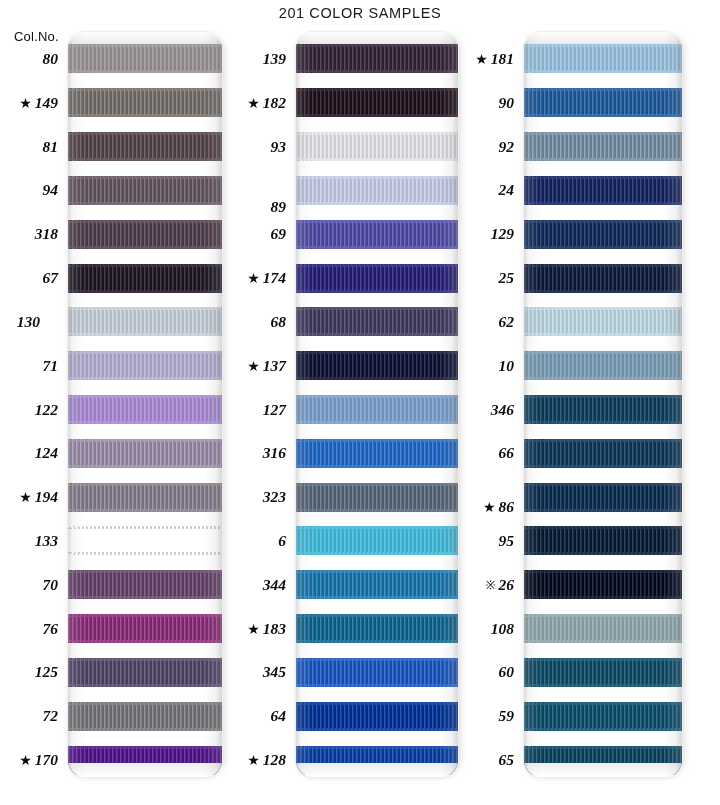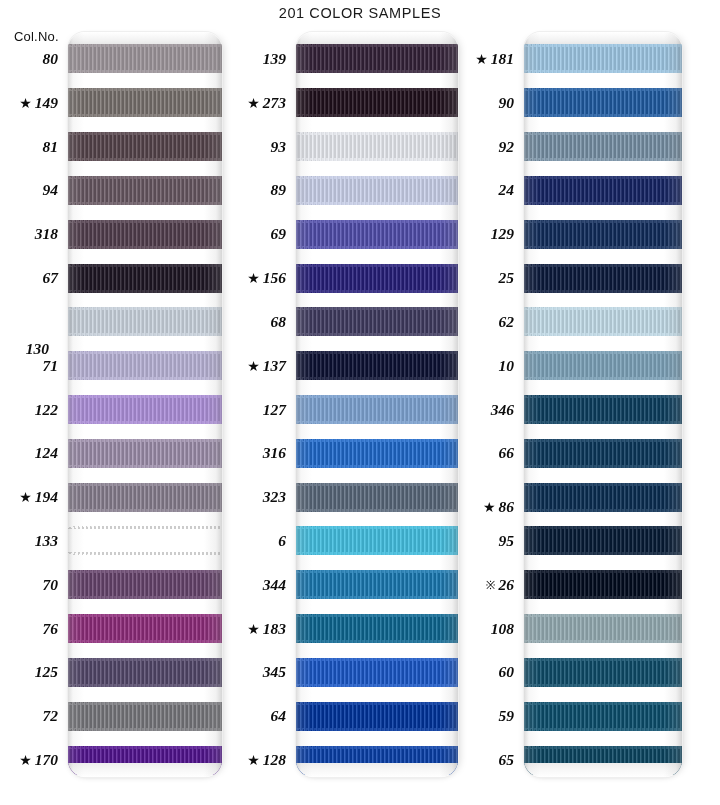--- a/index.html
+++ b/index.html
@@ -172,21 +172,21 @@
 
 <div id="columns">
     <div class="column col-0">
       <div class="label-col">
         <div class="row-label" style="top: 18.9118px; right: 8px;"><span>80</span></div>
         <div class="row-label" style="top: 62.7353px; right: 8px;"><span class="mark">★</span><span>149</span></div>
         <div class="row-label" style="top: 106.559px; right: 8px;"><span>81</span></div>
         <div class="row-label" style="top: 150.382px; right: 8px;"><span>94</span></div>
         <div class="row-label" style="top: 194.206px; right: 8px;"><span>318</span></div>
         <div class="row-label" style="top: 238.029px; right: 8px;"><span>67</span></div>
-        <div class="row-label" style="top: 281.853px; right: 17px; margin-top: 27px;"><span>130</span></div>
+        <div class="row-label" style="top: 281.853px; right: 26px;"><span>130</span></div>
         <div class="row-label" style="top: 325.676px; right: 8px;"><span>71</span></div>
         <div class="row-label" style="top: 369.5px; right: 8px;"><span>122</span></div>
         <div class="row-label" style="top: 413.324px; right: 8px;"><span>124</span></div>
         <div class="row-label" style="top: 457.147px; right: 8px;"><span class="mark">★</span><span>194</span></div>
         <div class="row-label" style="top: 500.971px; right: 8px;"><span>133</span></div>
         <div class="row-label" style="top: 544.794px; right: 8px;"><span>70</span></div>
         <div class="row-label" style="top: 588.618px; right: 8px;"><span>76</span></div>
         <div class="row-label" style="top: 632.441px; right: 8px;"><span>125</span></div>
         <div class="row-label" style="top: 676.265px; right: 8px;"><span>72</span></div>
         <div class="row-label" style="top: 720.088px; right: 8px;"><span class="mark">★</span><span>170</span></div>
@@ -259,25 +259,25 @@
         <div class="ribbon" style="top: 713.588px; height: 29px; background-color: rgb(91, 37, 144); background-image: repeating-linear-gradient(to right, rgb(113, 59, 166) 0px, rgb(113, 59, 166) 1px, rgb(91, 37, 144) 1px, rgb(91, 37, 144) 2.4px, rgb(71, 17, 124) 2.4px, rgb(71, 17, 124) 4px), linear-gradient(rgba(255, 255, 255, 0.18) 0%, rgba(255, 255, 255, 0) 28%, rgba(0, 0, 0, 0) 68%, rgba(0, 0, 0, 0.16) 100%), linear-gradient(to right, rgba(0, 0, 0, 0.16) 0%, rgba(0, 0, 0, 0) 9%, rgba(0, 0, 0, 0) 90%, rgba(0, 0, 0, 0.18) 100%);">
           <div class="ribbon-edge-top" style="top: 0px; background: repeating-radial-gradient(circle at 2px 3px, rgb(125, 71, 178) 0px, rgb(125, 71, 178) 1.6px, rgba(0, 0, 0, 0) 1.7px, rgba(0, 0, 0, 0) 4px);"></div>
           <div class="ribbon-edge-bot" style="bottom: 0px; background: repeating-radial-gradient(circle at 2px 0px, rgb(125, 71, 178) 0px, rgb(125, 71, 178) 1.6px, rgba(0, 0, 0, 0) 1.7px, rgba(0, 0, 0, 0) 4px);"></div>
         </div>
         <div class="panel-gloss"></div>
       </div>
     </div>
     <div class="column col-1">
       <div class="label-col">
         <div class="row-label" style="top: 18.9118px; right: 8px;"><span>139</span></div>
-        <div class="row-label" style="top: 62.7353px; right: 8px;"><span class="mark">★</span><span>273</span></div>
+        <div class="row-label" style="top: 62.7353px; right: 8px;"><span class="mark">★</span><span>182</span></div>
         <div class="row-label" style="top: 106.559px; right: 8px;"><span>93</span></div>
-        <div class="row-label" style="top: 150px; right: 8px; text-align: right;"><span>89</span></div>
+        <div class="row-label" style="top: 167px; right: 8px; text-align: right;"><span>89</span></div>
         <div class="row-label" style="top: 194.206px; right: 8px;"><span>69</span></div>
-        <div class="row-label" style="top: 238.029px; right: 8px;"><span class="mark">★</span><span>156</span></div>
+        <div class="row-label" style="top: 238.029px; right: 8px;"><span class="mark">★</span><span>174</span></div>
         <div class="row-label" style="top: 281.853px; right: 8px;"><span>68</span></div>
         <div class="row-label" style="top: 325.676px; right: 8px;"><span class="mark">★</span><span>137</span></div>
         <div class="row-label" style="top: 369.5px; right: 8px;"><span>127</span></div>
         <div class="row-label" style="top: 413.324px; right: 8px;"><span>316</span></div>
         <div class="row-label" style="top: 457.147px; right: 8px;"><span>323</span></div>
         <div class="row-label" style="top: 500.971px; right: 8px;"><span>6</span></div>
         <div class="row-label" style="top: 544.794px; right: 8px;"><span>344</span></div>
         <div class="row-label" style="top: 588.618px; right: 8px;"><span class="mark">★</span><span>183</span></div>
         <div class="row-label" style="top: 632.441px; right: 8px;"><span>345</span></div>
         <div class="row-label" style="top: 676.265px; right: 8px;"><span>64</span></div>

